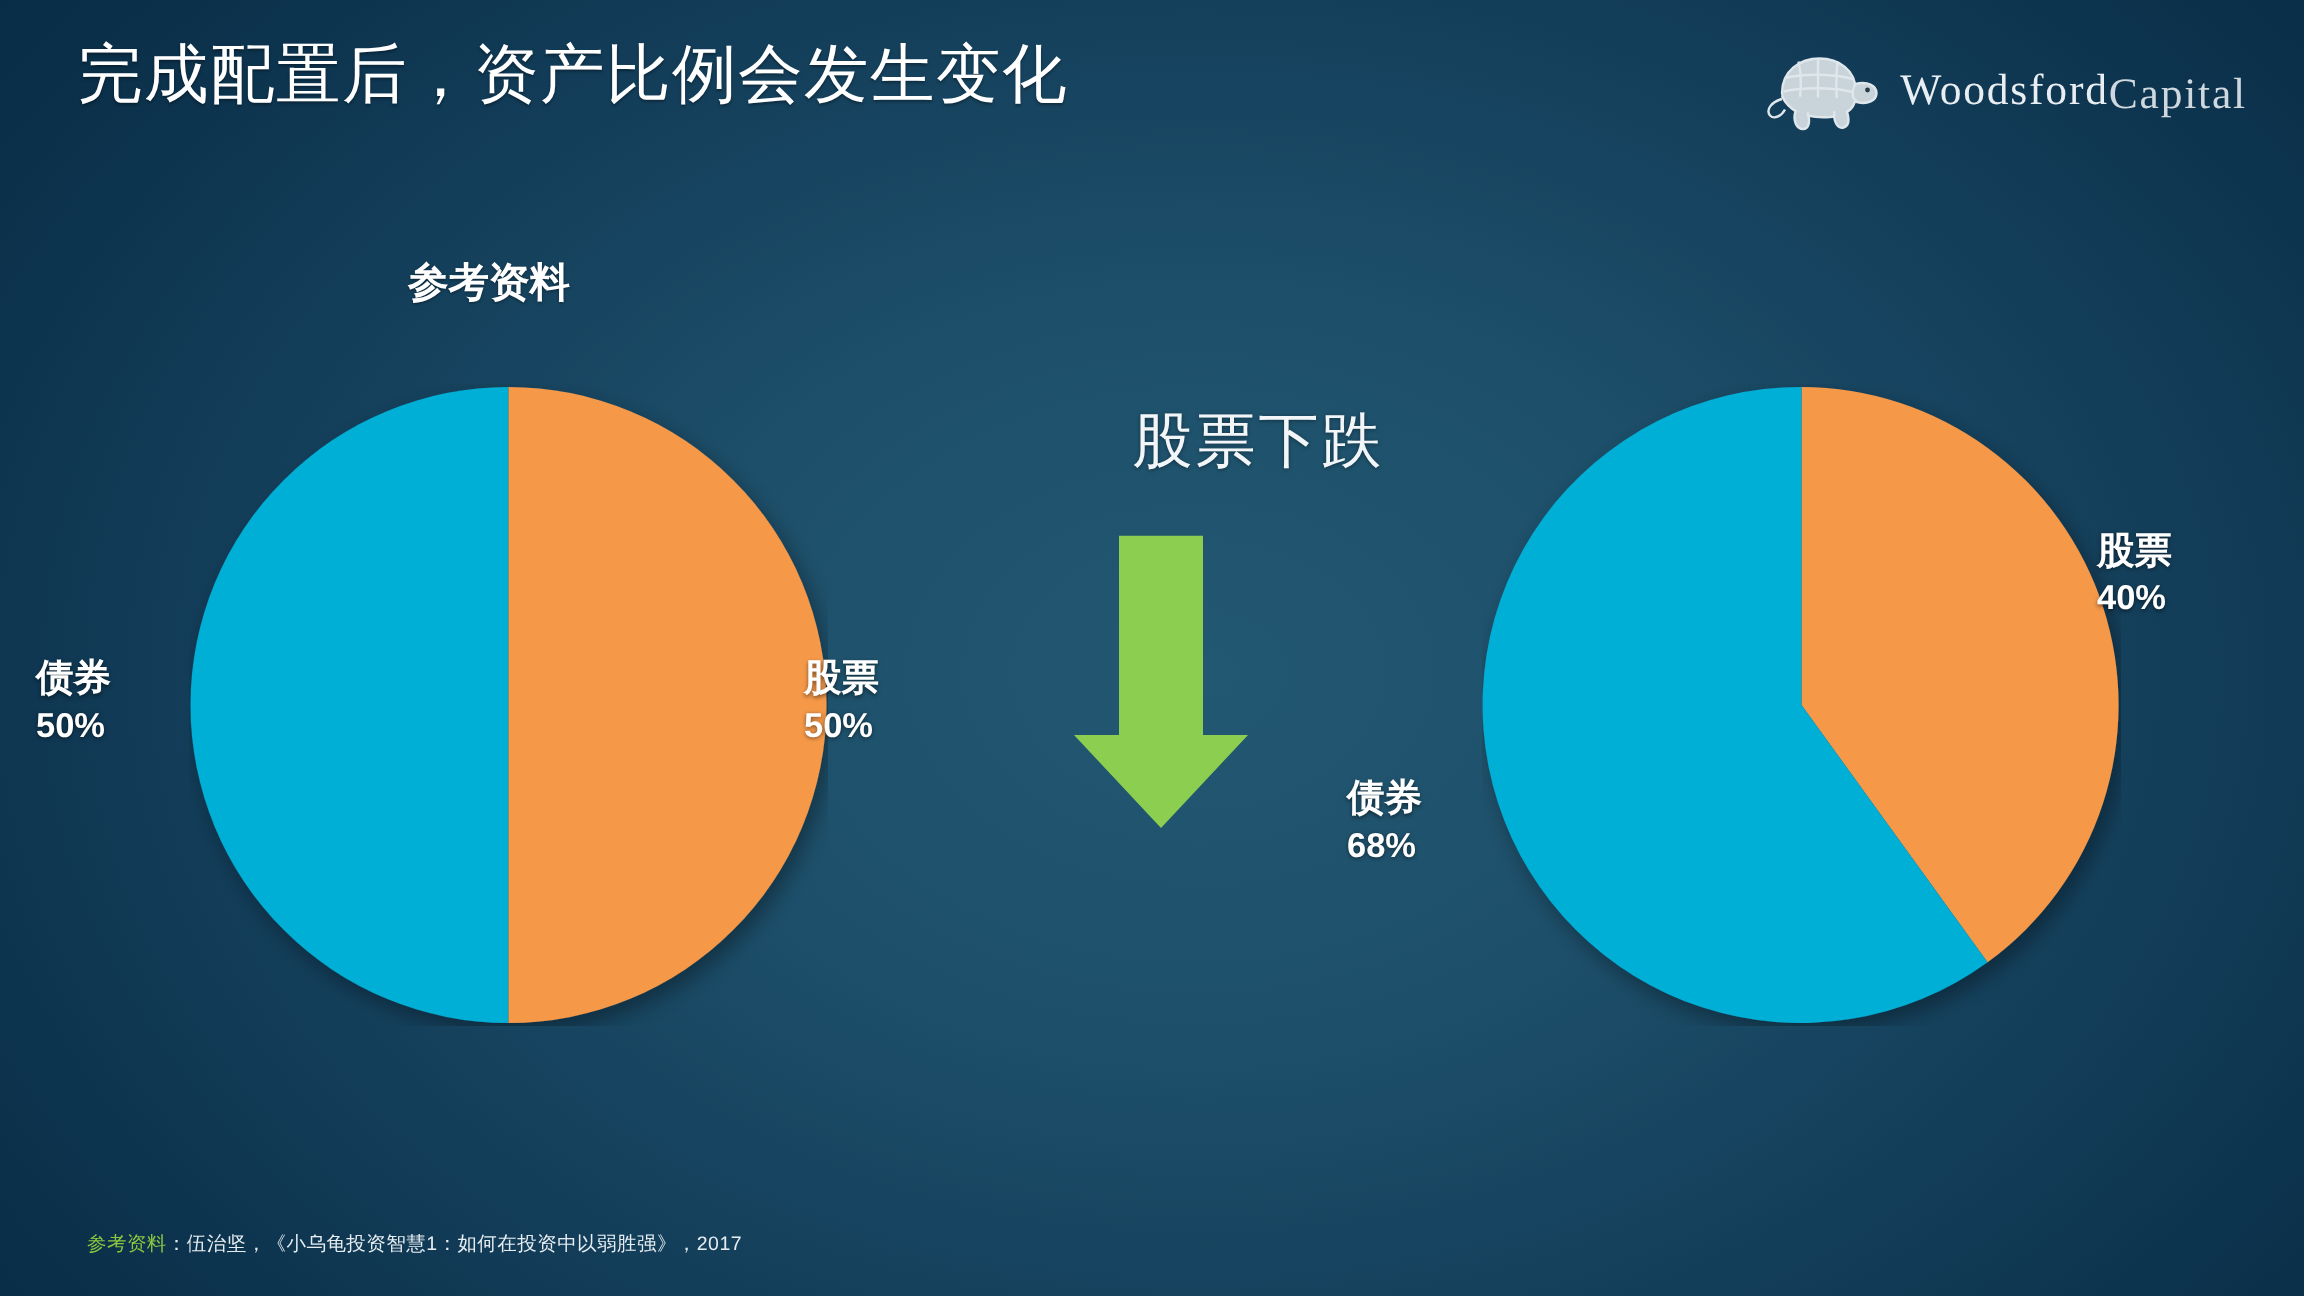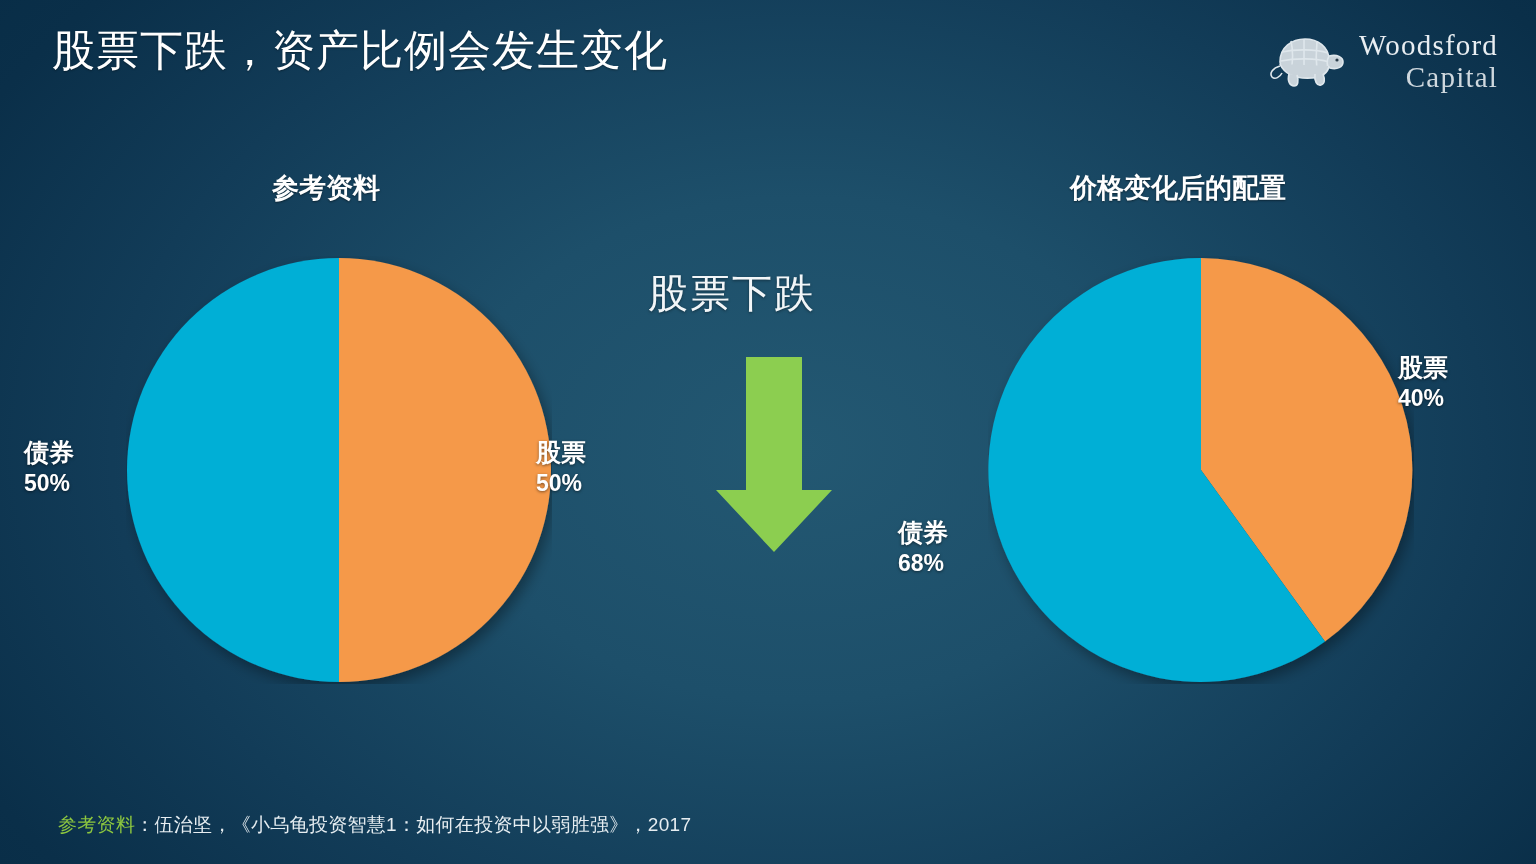--- a/index.html
+++ b/index.html
@@ -39,24 +39,23 @@
     position: absolute;
     right: 38px;
     top: 28px;
     display: flex;
     align-items: center;
     gap: 14px;
   }
   #brand-logo .logo-mark { display:block; }
   #brand-logo .wordmark {
     display: flex;
-    flex-direction: column;
+    flex-direction: row;
     justify-content: center;
     line-height: 1.0;
-    text-align: right;
   }
   #brand-logo .wm-line1 {
     font-family: "Liberation Serif", "DejaVu Serif", serif;
     font-size: 29px;
     color: #e9eef2;
     letter-spacing: 1.2px;
   }
   #brand-logo .wm-line2 {
     font-family: "Liberation Serif", "DejaVu Serif", serif;
     font-size: 29px;
@@ -101,58 +100,58 @@
     line-height: 1.35;
   }
   #label-left-bonds  { left: 24px;   top: 437px; width: 118px; }
   #label-left-stocks { left: 536px;  top: 437px; width: 118px; }
   #label-right-stocks{ left: 1398px; top: 352px; width: 118px; }
   #label-right-bonds { left: 898px;  top: 517px; width: 118px; }
 
   
   #transition-text {
     position: absolute;
-    left: 648px;
+    left: 663px;
     top: 266px;
     width: 260px;
-    text-align: left;
+    text-align: right;
     font-size: 40px;
     color: #f2f6f8;
     letter-spacing: 2px;
     white-space: nowrap;
     text-shadow: 0 1px 3px rgba(0,0,0,0.4);
   }
   #down-arrow {
     position: absolute;
     left: 714px;
     top: 357px;
     width: 120px;
     height: 195px;
   }
   #down-arrow svg { display:block; width:100%; height:100%; }
 
   
   #footer-note {
     position: absolute;
     left: 58px;
     bottom: 26px;
-    font-size: 19px;
+    font-size: 13px;
     letter-spacing: 0.3px;
     white-space: nowrap;
     text-align: right;
   }
   #footer-note .src-label { color: #8cc63f; }
   #footer-note .src-body  { color: #e6edf1; }
 </style>
 </head>
 <body>
 
 <div id="slide">
 
-  <div id="page-title">股票下跌，资产比例会发生变化</div>
+  <div id="page-title">完成配置后，资产比例会发生变化</div>
 
   <div id="brand-logo">
     <span class="logo-mark">
       <svg width="78" height="62" viewBox="0 0 78 62" aria-hidden="true">
         <g fill="none" stroke="#dfe7ec" stroke-width="1.6">
 
           <path d="M13 34 C13 19 25 11 38 11 C51 11 62 19 62 32 C62 40 55 45 44 45 C30 45 13 43 13 34 Z" fill="#c9d3da"></path>
 
           <path d="M24 13 C26 22 26 33 24 43"></path>
           <path d="M37 11 C37 22 37 34 37 45"></path>
@@ -207,21 +206,20 @@
   </div>
 
   <div id="transition-text">股票下跌</div>
 
   <div id="down-arrow">
     <svg viewBox="0 0 120 195" aria-hidden="true">
       <path d="M32 0 H88 V133 H118 L60 195 L2 133 H32 Z" fill="#8CCE50"></path>
     </svg>
   </div>
 
-  <div class="chart-title" id="chart-title-right">价格变化后的配置</div>
 
   <div class="pie-wrap" id="pie-right">
     <svg class="pie-svg" viewBox="0 0 426 428" aria-hidden="true">
       <defs>
         <filter id="pieShadowR" x="-20%" y="-20%" width="150%" height="150%">
           <feDropShadow dx="4" dy="6" stdDeviation="7" flood-color="#000" flood-opacity="0.35"></feDropShadow>
         </filter>
       </defs>
       <g filter="url(#pieShadowR)">
 

